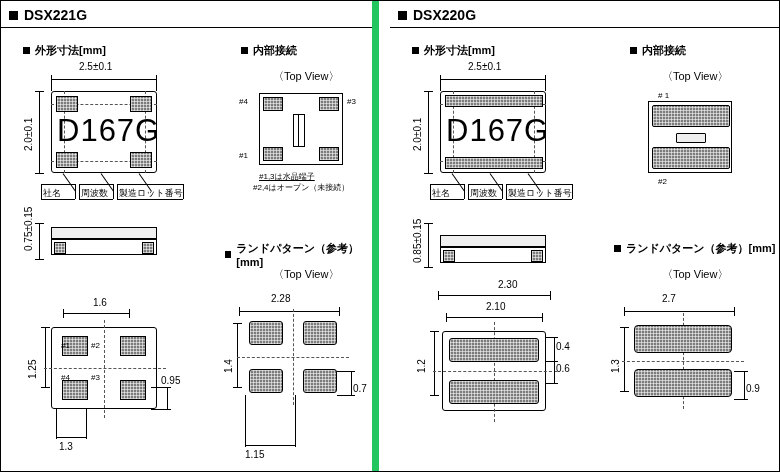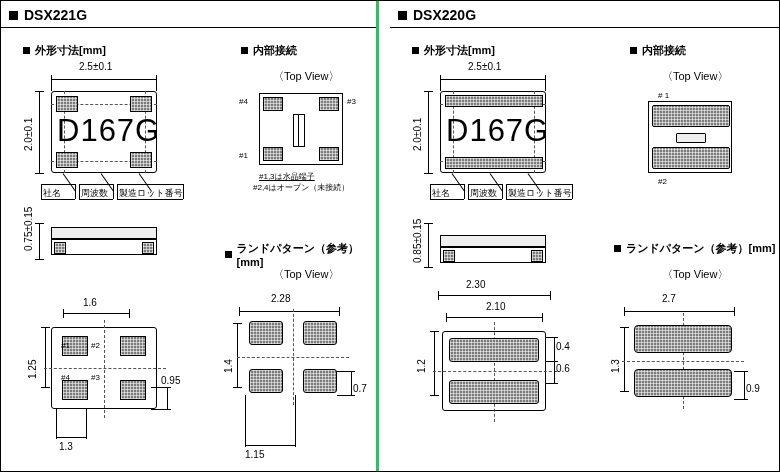--- a/index.html
+++ b/index.html
@@ -4,21 +4,21 @@
 <style>
   html,body{margin:0;padding:0;}
   body{
     width:780px;height:472px;background:#ffffff;
     font-family:"Liberation Sans", sans-serif;
     color:#000;
     overflow:hidden;
   }
   .page{position:relative;width:780px;height:472px;box-sizing:border-box;border:1px solid #000;}
   .panel{position:absolute;top:0;height:470px;box-sizing:border-box;}
-  .panel-left{left:0;width:378px;border-right:3px solid #22c55e;}
+  .panel-left{left:0;width:378px;border-right:7px solid #22c55e;}
   .panel-right{left:389px;width:389px;}
   .panel-title{position:absolute;top:6px;left:8px;font-size:14px;font-weight:bold;display:flex;align-items:center;gap:6px;}
   .sq{display:inline-block;width:9px;height:9px;background:#000;}
   .hr-title{position:absolute;left:0;width:100%;height:1px;background:#000;top:26px;}
   .sect{position:absolute;font-size:11px;font-weight:bold;display:flex;align-items:center;gap:5px;}
   .sect .sq{width:7px;height:7px;}
   .lbl{position:absolute;font-size:10px;white-space:nowrap;}
   .lbl.sm{font-size:9px;}
   .lbl.xs{font-size:8px;}
   .vline{position:absolute;background:#000;width:1px;}
@@ -108,21 +108,21 @@
     <div class="vline" style="top:222px;left:38px;height:36px;"></div>
     <div class="hline" style="top:222px;left:34px;width:9px;"></div>
     <div class="hline" style="top:258px;left:34px;width:9px;"></div>
 
     <div class="lid" style="top:226px;left:50px;width:106px;height:12px;"></div>
     <div class="pkg" style="top:238px;left:50px;width:106px;height:16px;background:#fff;">
       <div class="pad" style="top:2px;left:2px;width:12px;height:12px;"></div>
       <div class="pad" style="top:2px;right:2px;width:12px;height:12px;"></div>
     </div>
 
-    <div class="dimtxt" style="top:296px;left:82px;">1.6</div>
+    <div class="dimtxt" style="top:296px;left:92px;">1.6</div>
     <div class="hline" style="top:312px;left:62px;width:66px;"></div>
     <div class="vline" style="top:308px;left:62px;height:9px;"></div>
     <div class="vline" style="top:308px;left:128px;height:9px;"></div>
 
     <div class="dimtxt rot" style="top:378px;left:26px;">1.25</div>
     <div class="vline" style="top:326px;left:44px;height:60px;"></div>
     <div class="hline" style="top:326px;left:40px;width:9px;"></div>
     <div class="hline" style="top:386px;left:40px;width:9px;"></div>
 
     <div class="pkg pkg-round" style="top:326px;left:50px;width:106px;height:82px;">
@@ -267,21 +267,21 @@
     <div class="vline" style="top:222px;left:38px;height:44px;"></div>
     <div class="hline" style="top:222px;left:34px;width:9px;"></div>
     <div class="hline" style="top:266px;left:34px;width:9px;"></div>
 
     <div class="lid" style="top:234px;left:50px;width:106px;height:12px;"></div>
     <div class="pkg" style="top:246px;left:50px;width:106px;height:16px;background:#fff;">
       <div class="pad" style="top:2px;left:2px;width:12px;height:12px;"></div>
       <div class="pad" style="top:2px;right:2px;width:12px;height:12px;"></div>
     </div>
 
-    <div class="dimtxt" style="top:278px;left:76px;">2.30</div>
+    <div class="dimtxt" style="top:278px;left:108px;">2.30</div>
     <div class="hline" style="top:294px;left:48px;width:112px;"></div>
     <div class="vline" style="top:290px;left:48px;height:9px;"></div>
     <div class="vline" style="top:290px;left:160px;height:9px;"></div>
 
     <div class="dimtxt" style="top:300px;left:96px;">2.10</div>
     <div class="hline" style="top:316px;left:56px;width:96px;"></div>
     <div class="vline" style="top:312px;left:56px;height:9px;"></div>
     <div class="vline" style="top:312px;left:152px;height:9px;"></div>
 
     <div class="dimtxt rot" style="top:372px;left:26px;">1.2</div>

